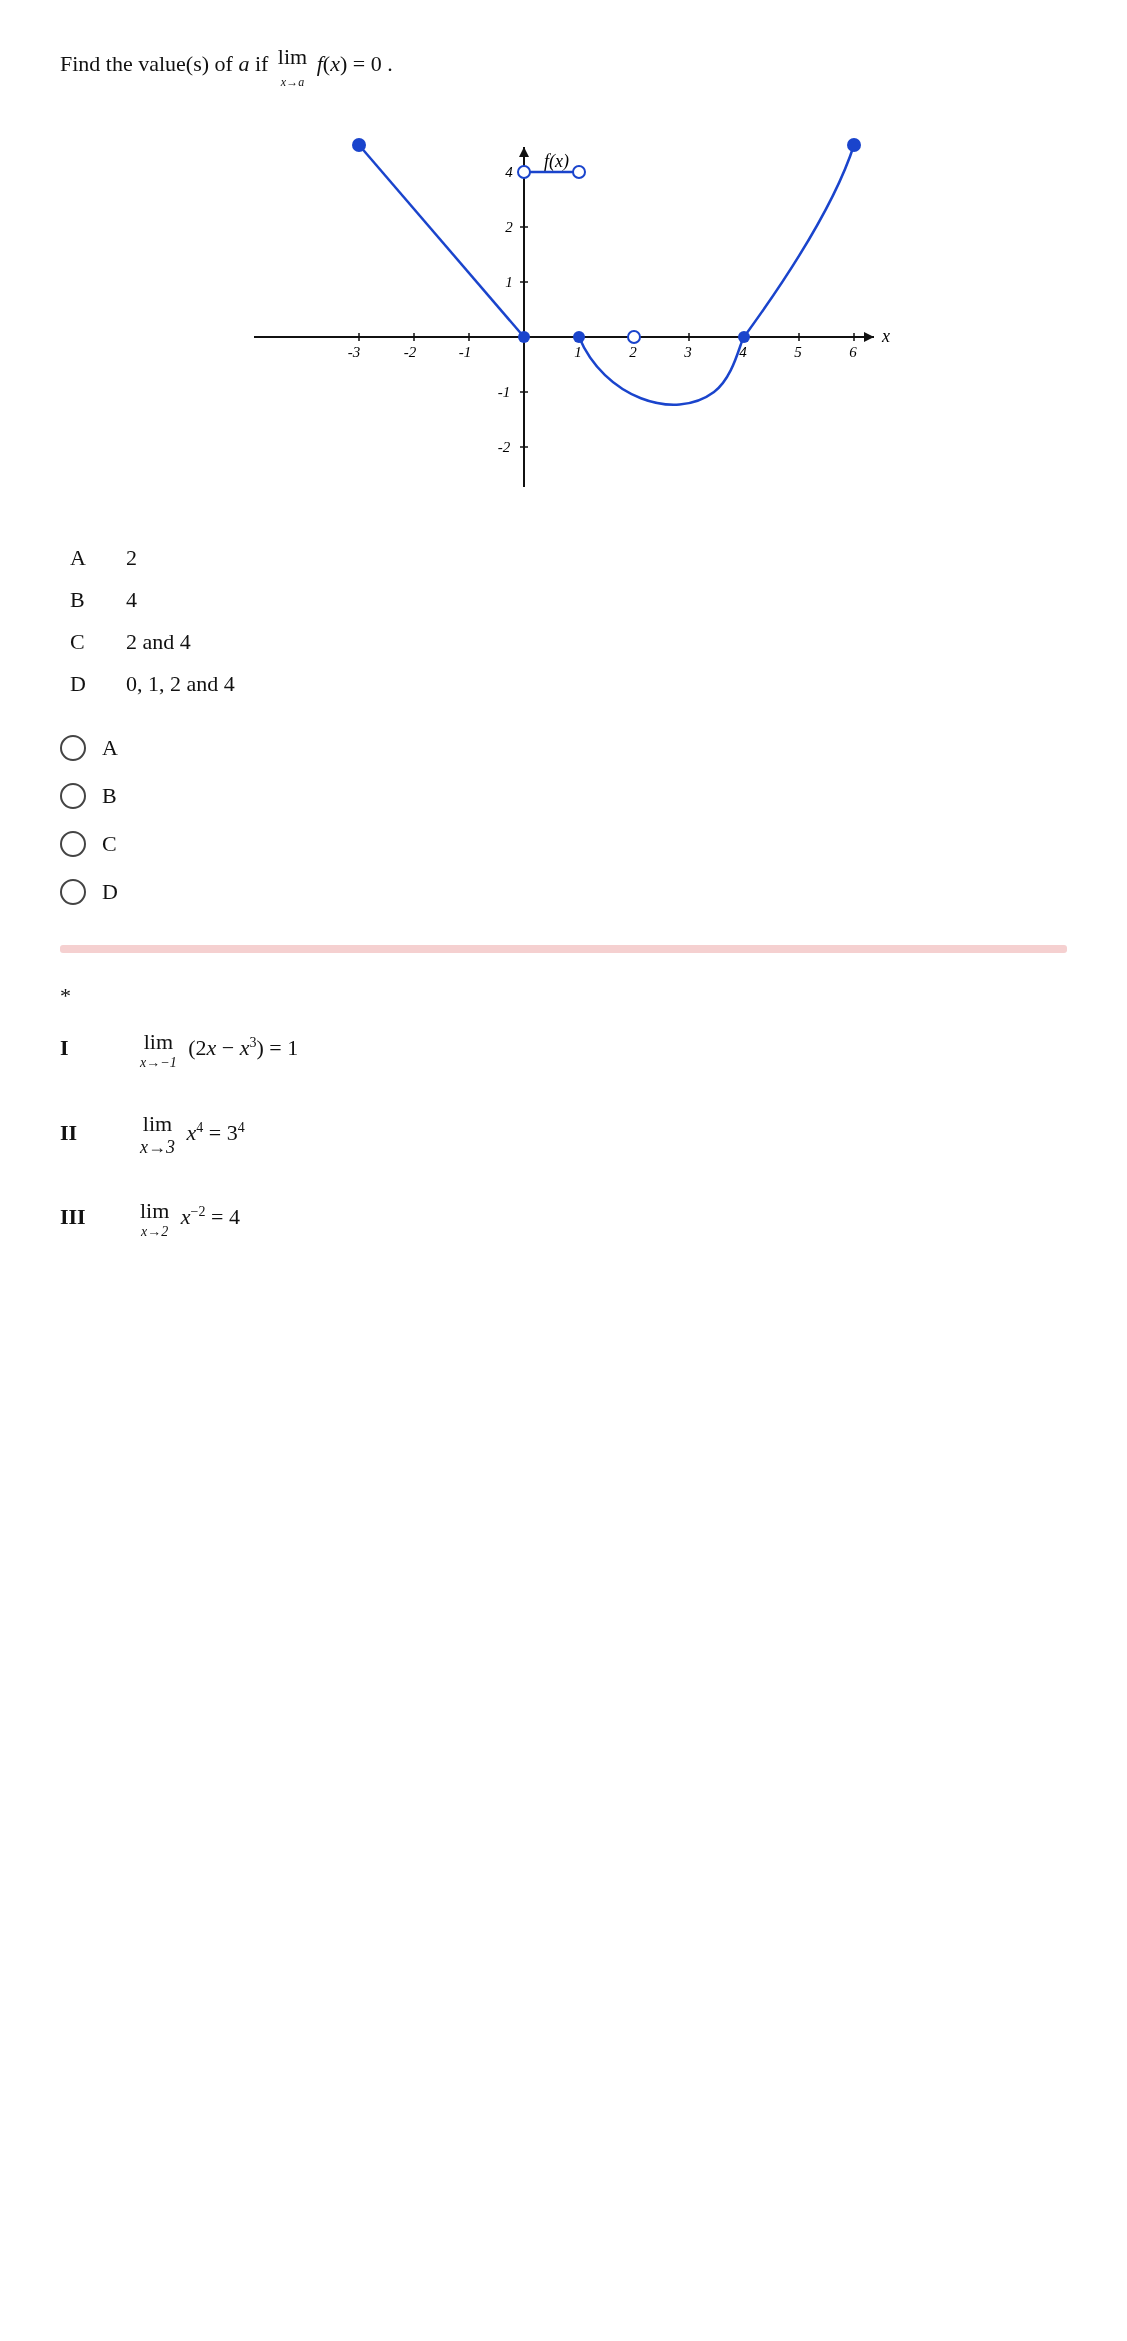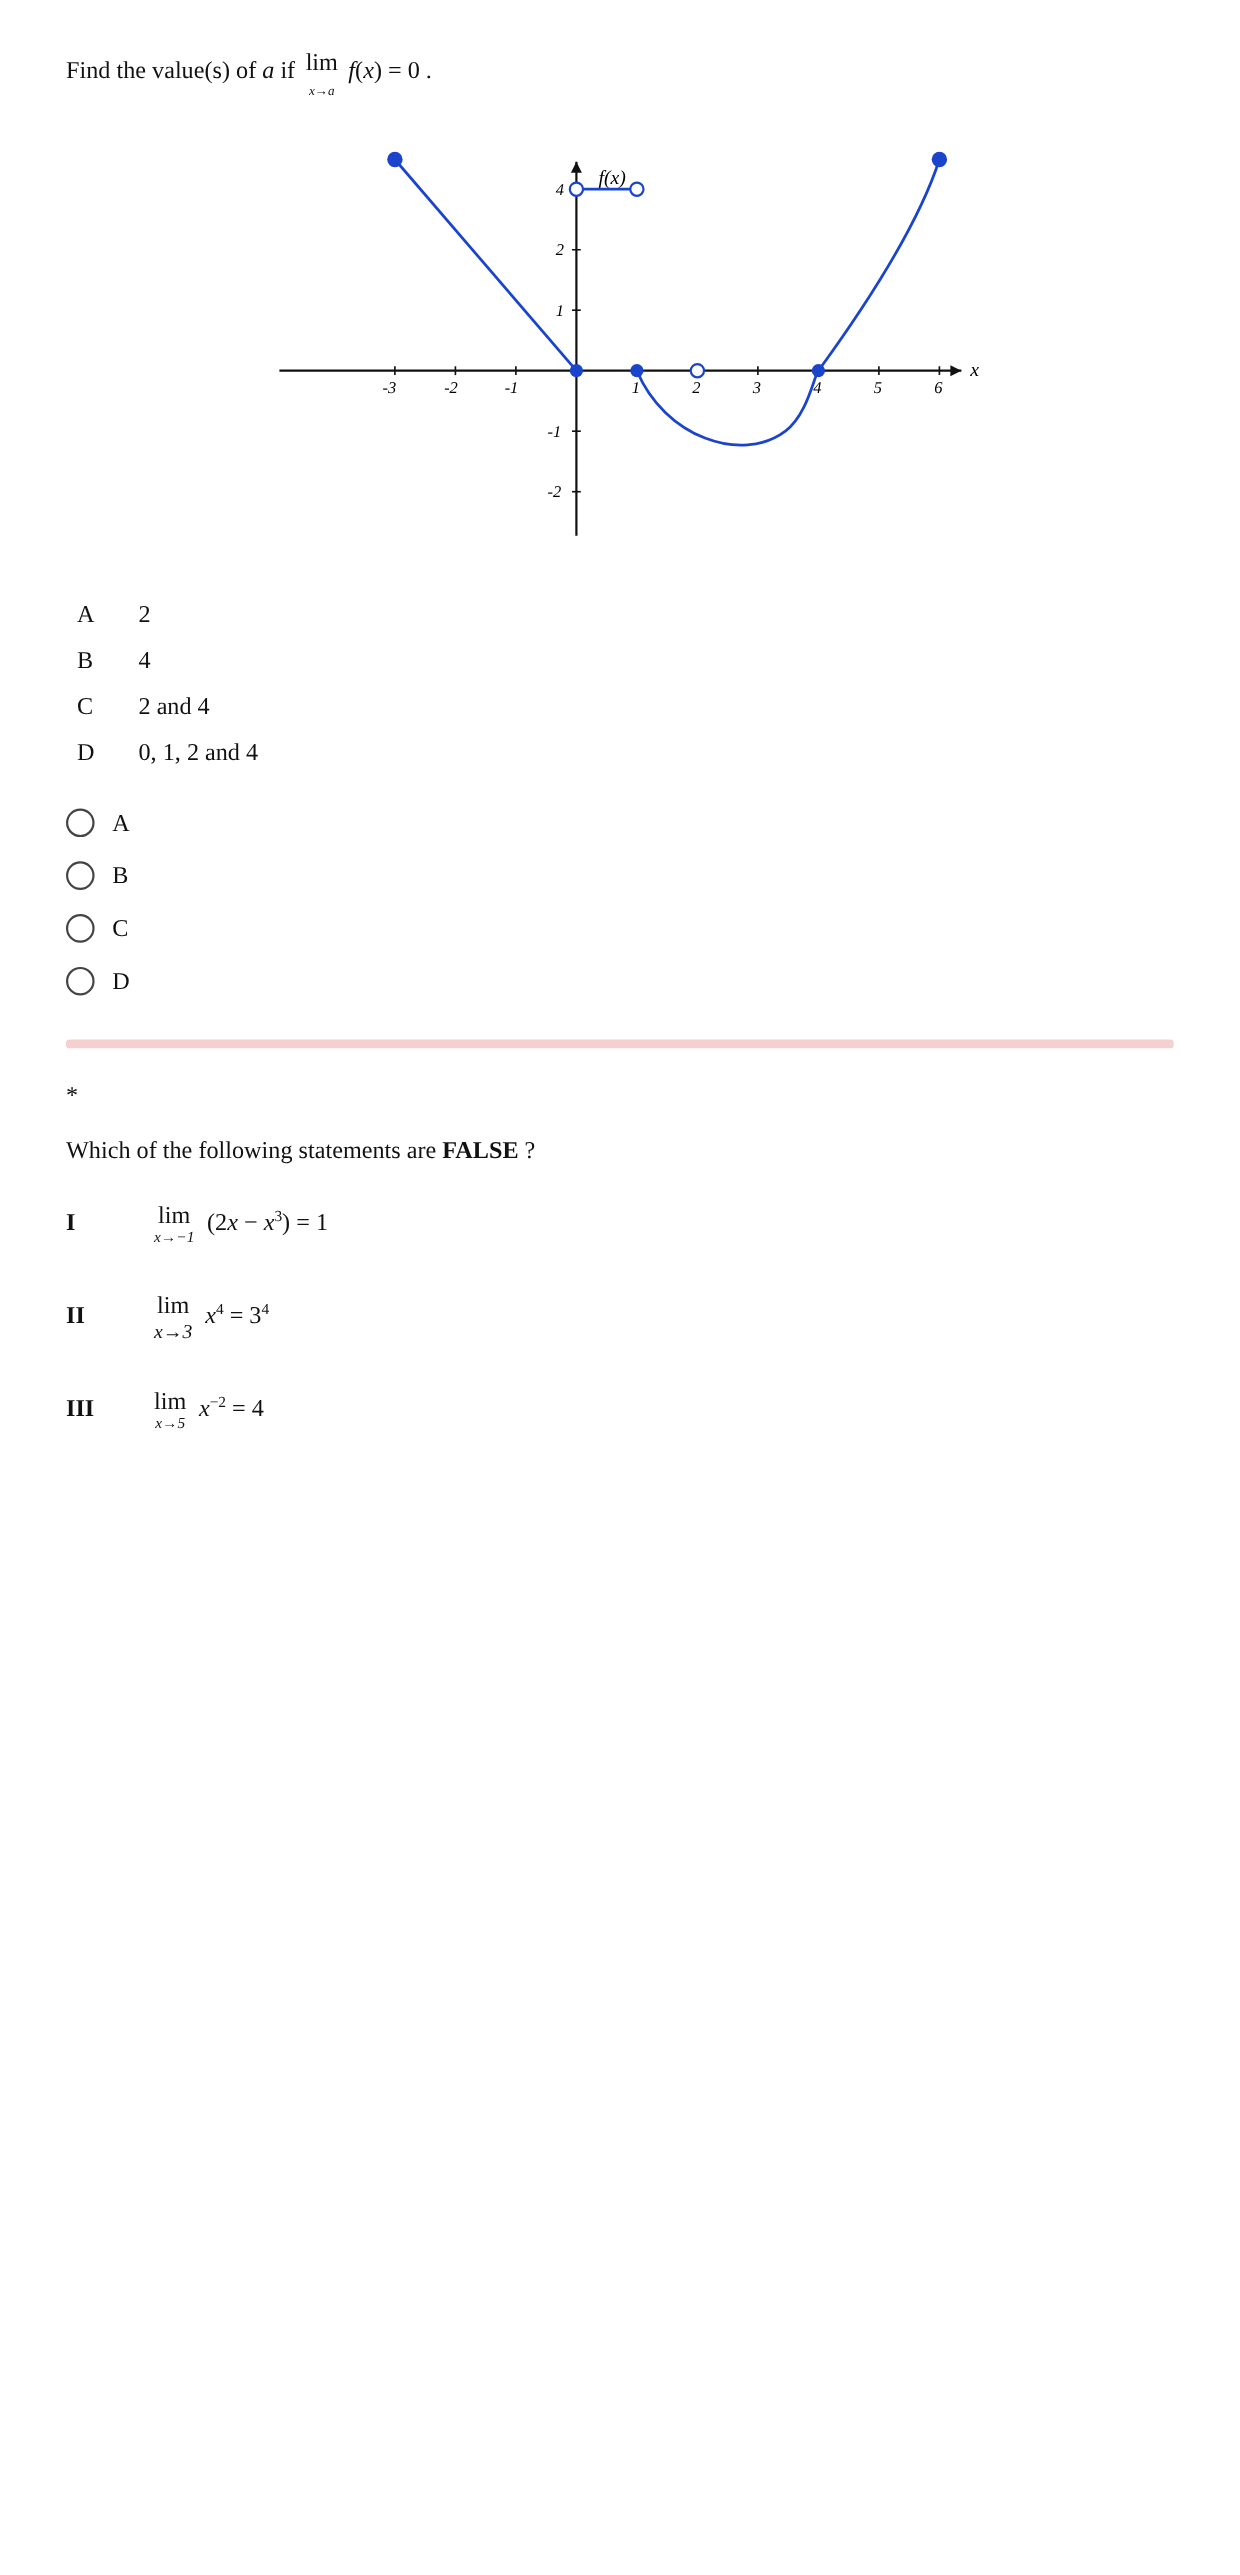--- a/index.html
+++ b/index.html
@@ -227,23 +227,20 @@
       <span class="radio-label">D</span>
     </div>
   </div>
 </div>
 
 <div class="divider"></div>
 
 <div class="question-block">
   <div class="asterisk">*</div>
 
-  <div class="q2-text">
-    Which of the following statements are <strong>FALSE</strong> ?
-  </div>
 
   <div class="statement-block">
     <div class="statement-label">I</div>
     <div class="statement-math">
       <span style="display:inline-flex;flex-direction:column;align-items:center;vertical-align:middle;margin-right:6px;">
         <span style="font-style:normal;font-size:22px;">lim</span>
         <span style="font-size:14px;font-style:italic;">x→−1</span>
       </span>
       <span>(2<em>x</em> − <em>x</em><sup>3</sup>) = 1</span>
     </div>
@@ -258,18 +255,18 @@
       </span>
       <span><em>x</em><sup>4</sup> = 3<sup>4</sup></span>
     </div>
   </div>
 
   <div class="statement-block">
     <div class="statement-label">III</div>
     <div class="statement-math">
       <span style="display:inline-flex;flex-direction:column;align-items:center;vertical-align:middle;margin-right:6px;">
         <span style="font-style:normal;font-size:22px;">lim</span>
-        <span style="font-size:14px;font-style:italic;">x→5</span>
+        <span style="font-size:14px;font-style:italic;">x→2</span>
       </span>
       <span><em>x</em><sup>−2</sup> = 4</span>
     </div>
   </div>
 </div>
 
 </body></html>

